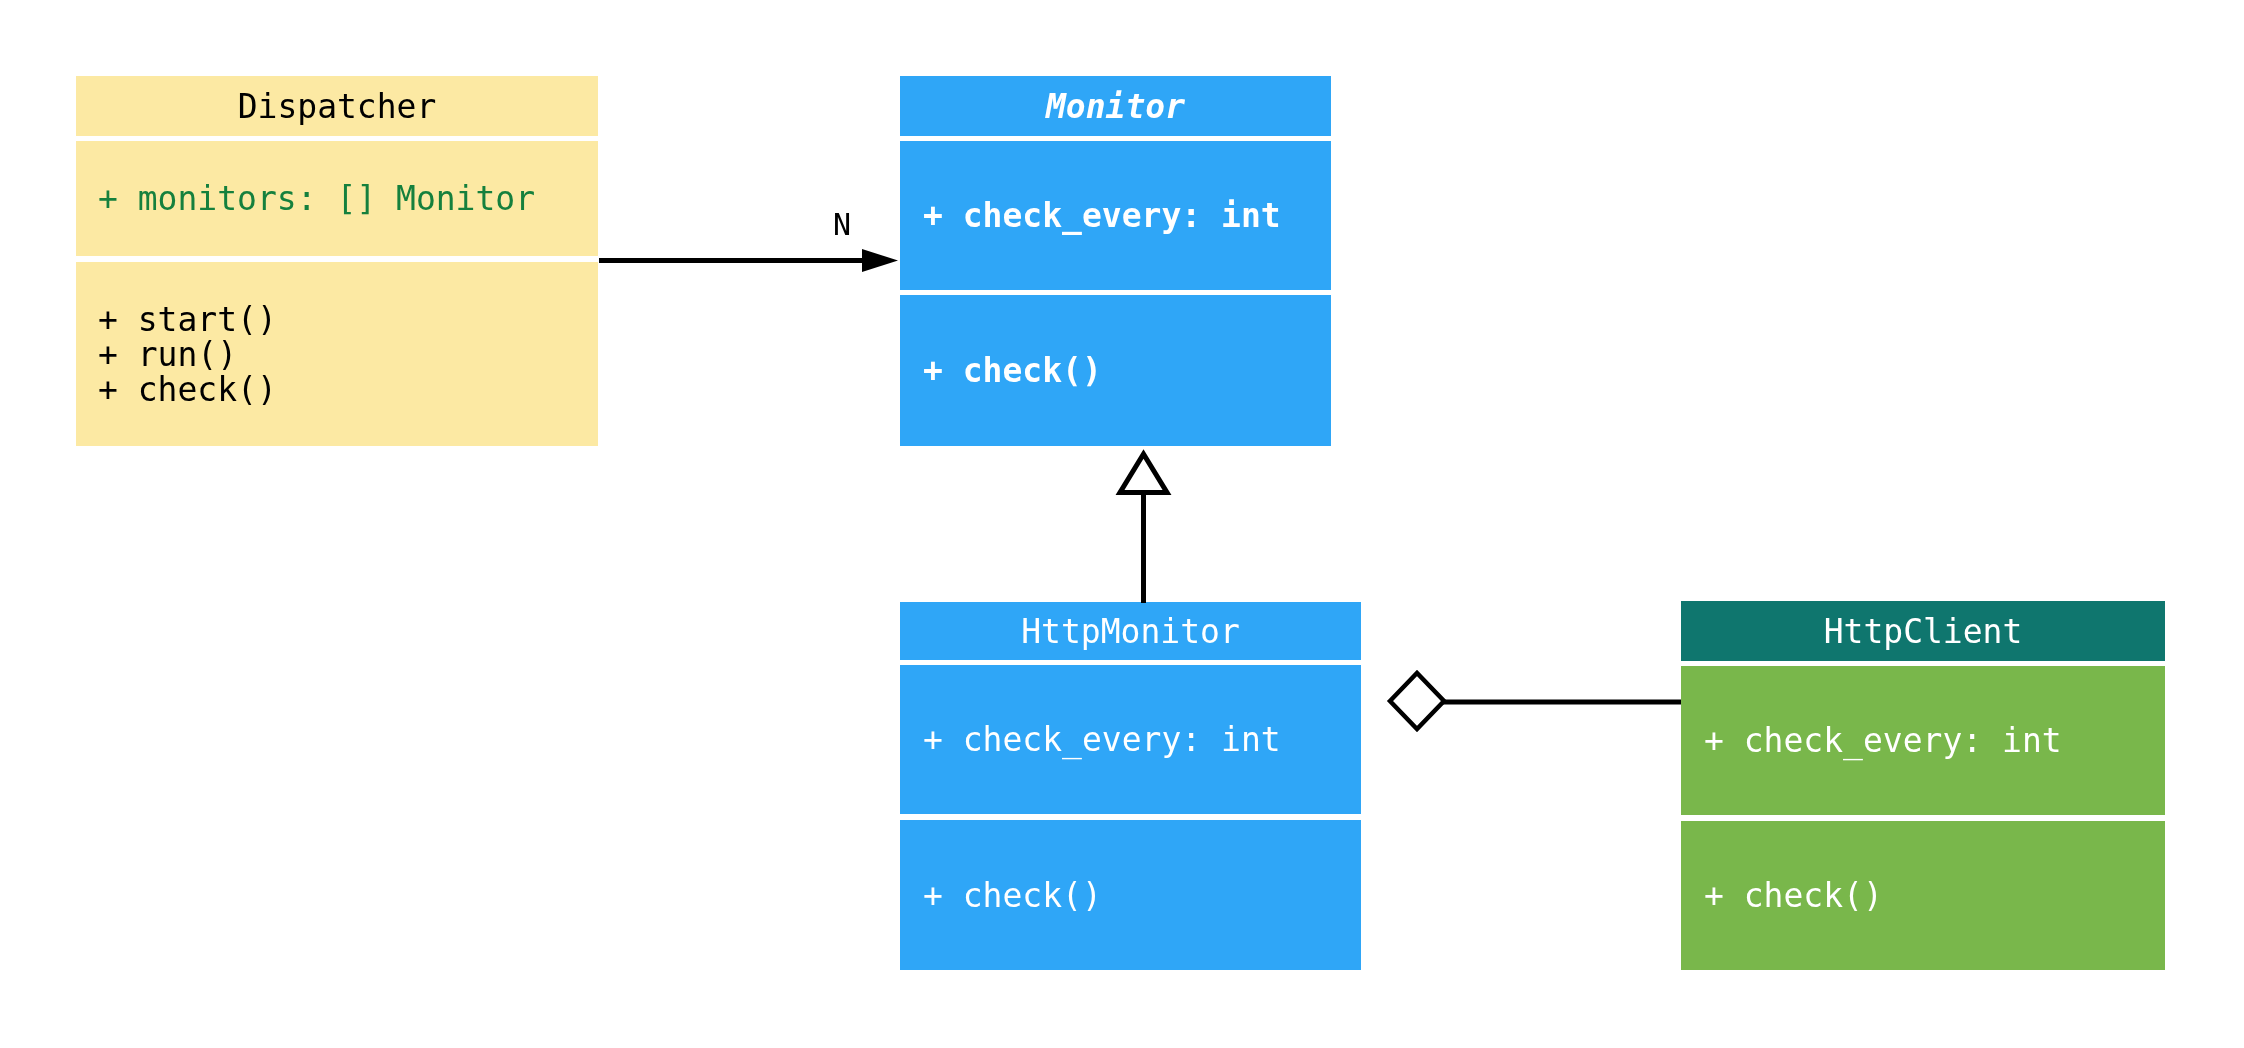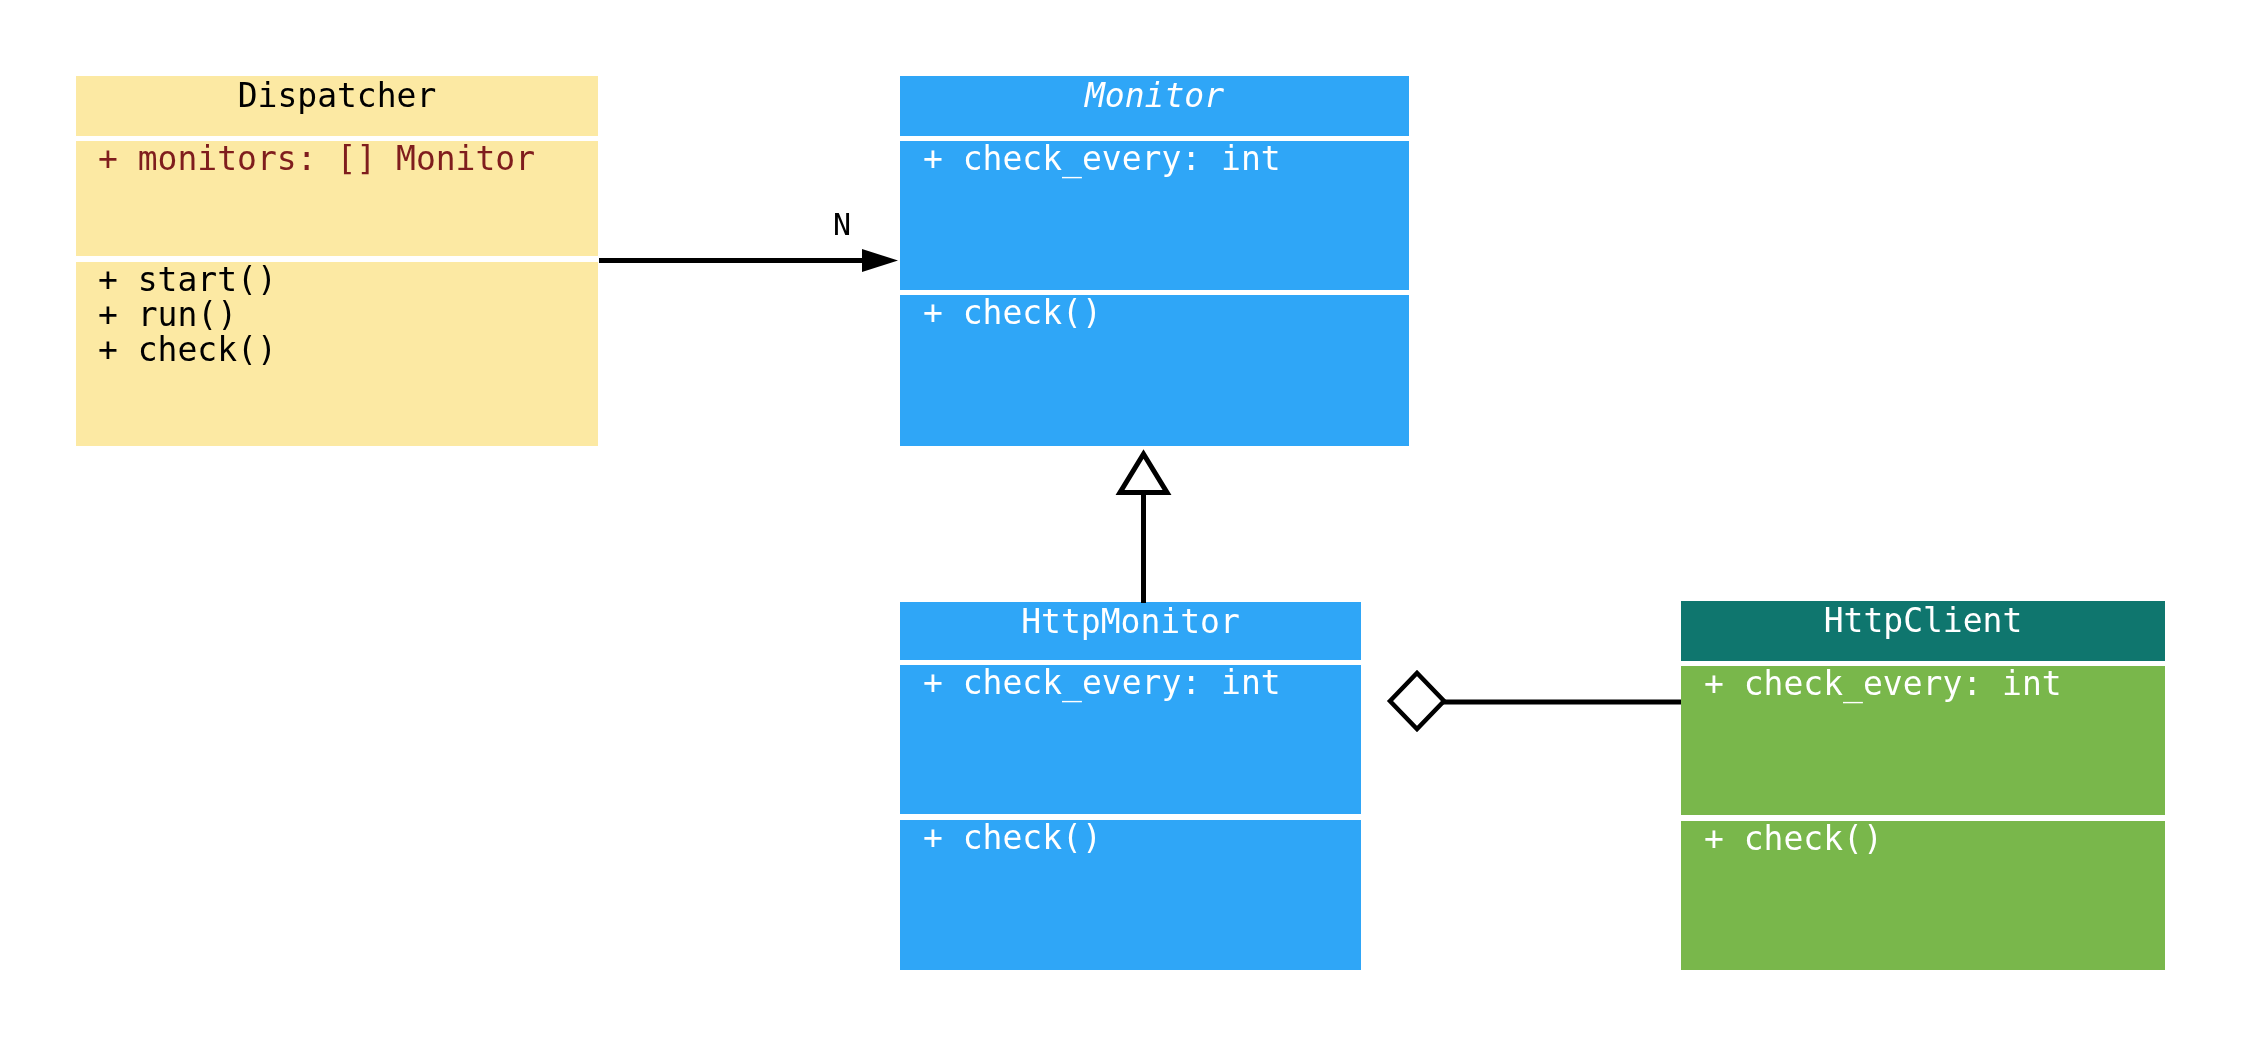--- a/index.html
+++ b/index.html
@@ -17,41 +17,41 @@
   }
   .uml-class {
     position: absolute;
     display: flex;
     flex-direction: column;
     font-size: 33px;
   }
   .sec {
     display: flex;
     flex-direction: column;
-    justify-content: flex-start;
+    justify-content: center;
   }
   .sec.title {
     align-items: center;
   }
   .sec.body {
     padding-left: 23px;
     box-sizing: border-box;
   }
   .method-line, .attr-line {
     line-height: 35px;
     white-space: pre;
   }
   
   #cls-dispatcher { left: 76px;  top: 76px;  width: 522px; }
   #cls-dispatcher .title   { height: 60px; }
   #cls-dispatcher .attrs   { height: 115px; margin-top: 5px; }
   #cls-dispatcher .methods { height: 184px; margin-top: 6px; }
   #cls-dispatcher .sec.body { padding-left: 22px; }
   
-  #cls-monitor { left: 900px; top: 76px; width: 509px; }
+  #cls-monitor { left: 900px; top: 76px; width: 431px; font-weight: bold; }
   #cls-monitor .title   { height: 60px; font-style: italic; }
   #cls-monitor .attrs   { height: 149px; margin-top: 5px; }
   #cls-monitor .methods { height: 151px; margin-top: 5px; }
   
   #cls-httpmonitor { left: 900px; top: 602px; width: 461px; }
   #cls-httpmonitor .title   { height: 58px; }
   #cls-httpmonitor .attrs   { height: 149px; margin-top: 5px; }
   #cls-httpmonitor .methods { height: 150px; margin-top: 6px; }
   
   #cls-httpclient { left: 1681px; top: 601px; width: 484px; }
@@ -77,21 +77,21 @@
 </style>
 </head>
 <body>
 
 <div id="canvas">
 
   <div class="uml-class" id="cls-dispatcher">
     <div class="sec title" style="background-color: rgb(252, 233, 163); color: rgb(0, 0, 0);">
       <div>Dispatcher</div>
     </div>
-    <div class="sec body attrs" style="background-color: rgb(252, 233, 163); color: #7f1d1d;">
+    <div class="sec body attrs" style="background-color: rgb(252, 233, 163); color: #15803d;">
       <div class="attr-line">+ monitors: [] Monitor</div>
     </div>
     <div class="sec body methods" style="background-color: rgb(252, 233, 163); color: rgb(0, 0, 0);">
       <div class="method-line">+ start()</div>
       <div class="method-line">+ run()</div>
       <div class="method-line">+ check()</div>
     </div>
   </div>
 
   <div class="uml-class" id="cls-monitor">

